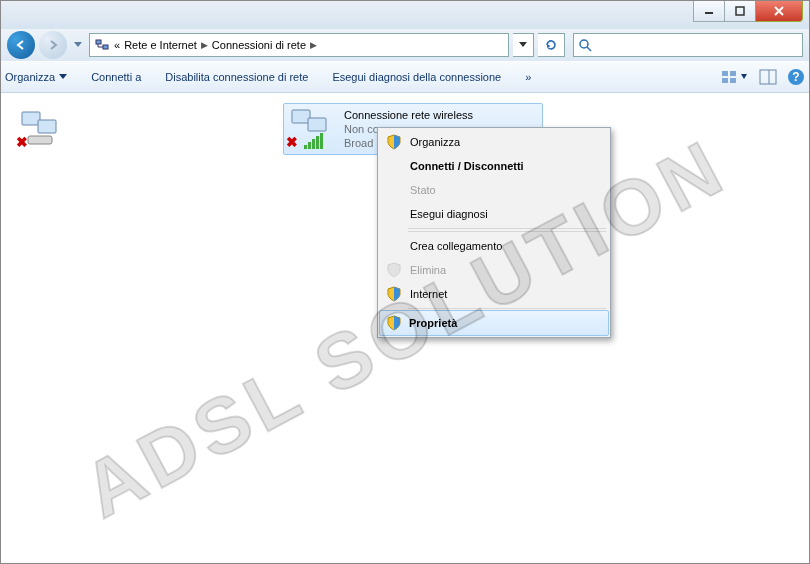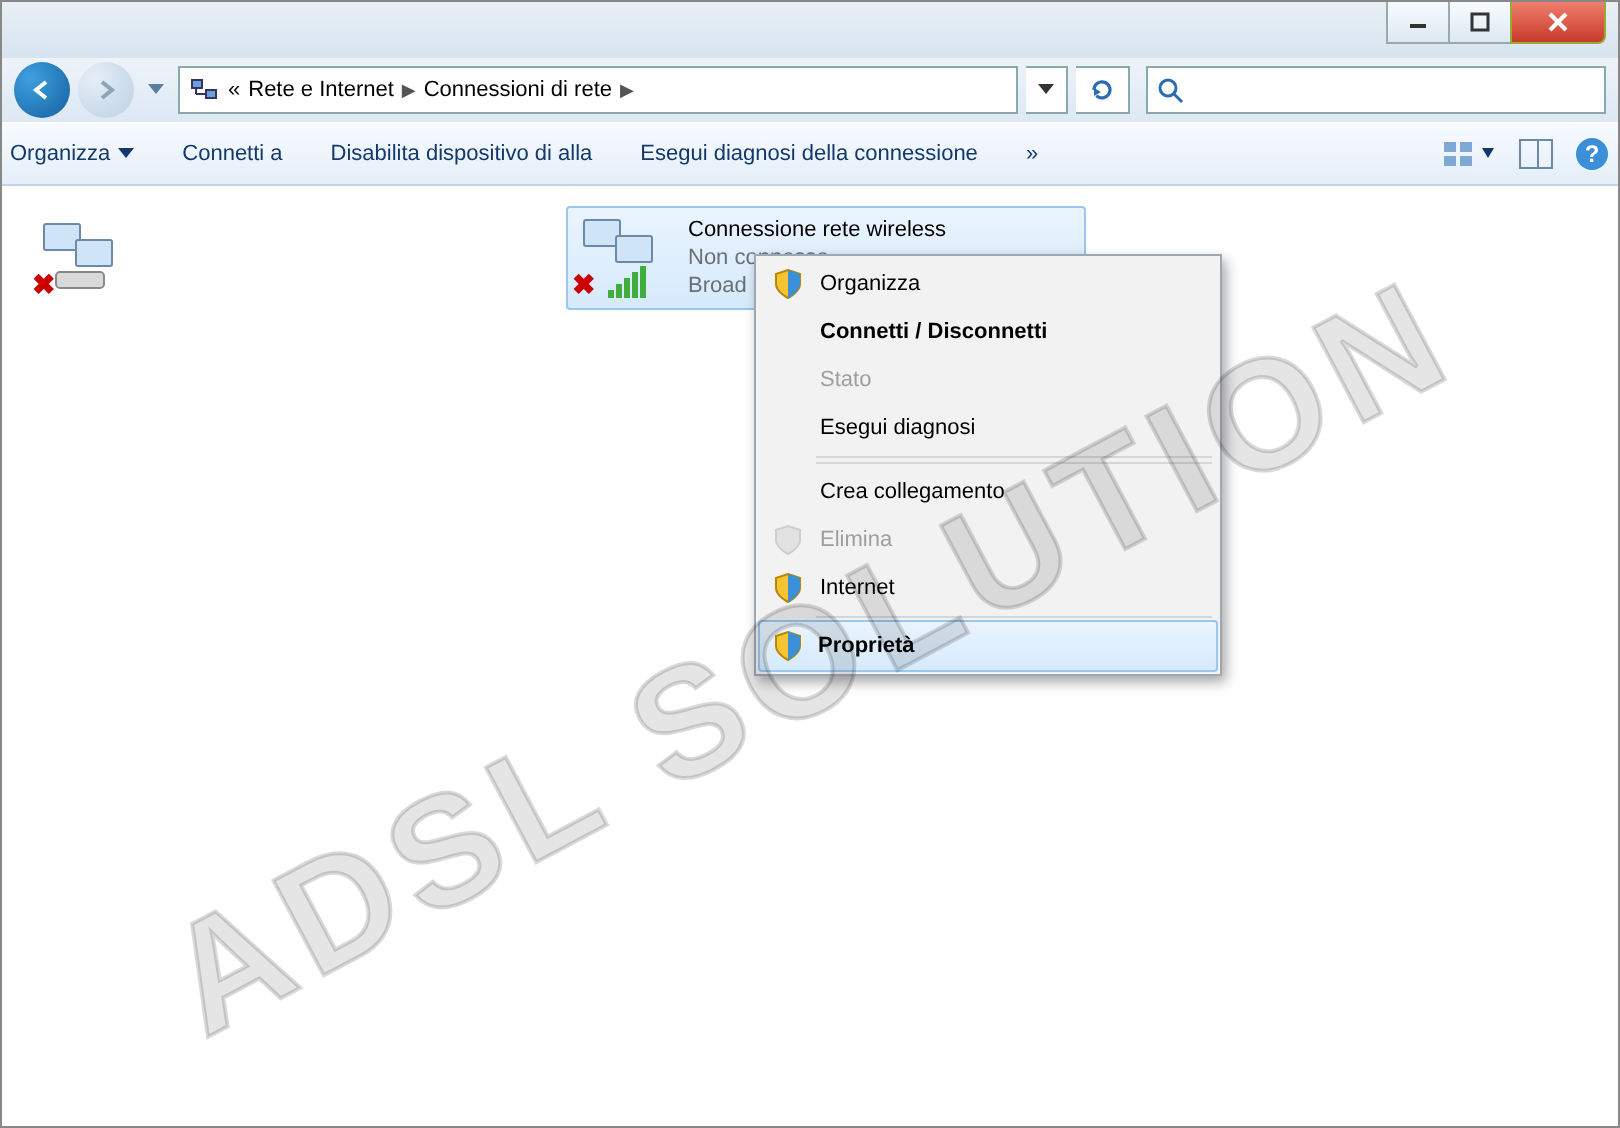--- a/index.html
+++ b/index.html
@@ -119,21 +119,21 @@
     <div class="cmd">
       <span>Organizza</span>
       <svg width="8" height="6">
           <path d="M0 0 L8 0 L4 5 Z" fill="#13386a"></path>
         </svg>
     </div>
     <div class="cmd">
         <span>Connetti a</span>
       </div>
     <div class="cmd">
-        <span>Disabilita dispositivo di alla</span>
+        <span>Disabilita connessione di rete</span>
       </div>
     <div class="cmd">
         <span>Esegui diagnosi della connessione</span>
       </div>
     <div class="cmd">
         <span>»</span>
       </div>
     <div class="rt">
       <svg width="28" height="18">
           <rect x="1" y="3" width="6" height="5" fill="#7fa8d6"></rect>

